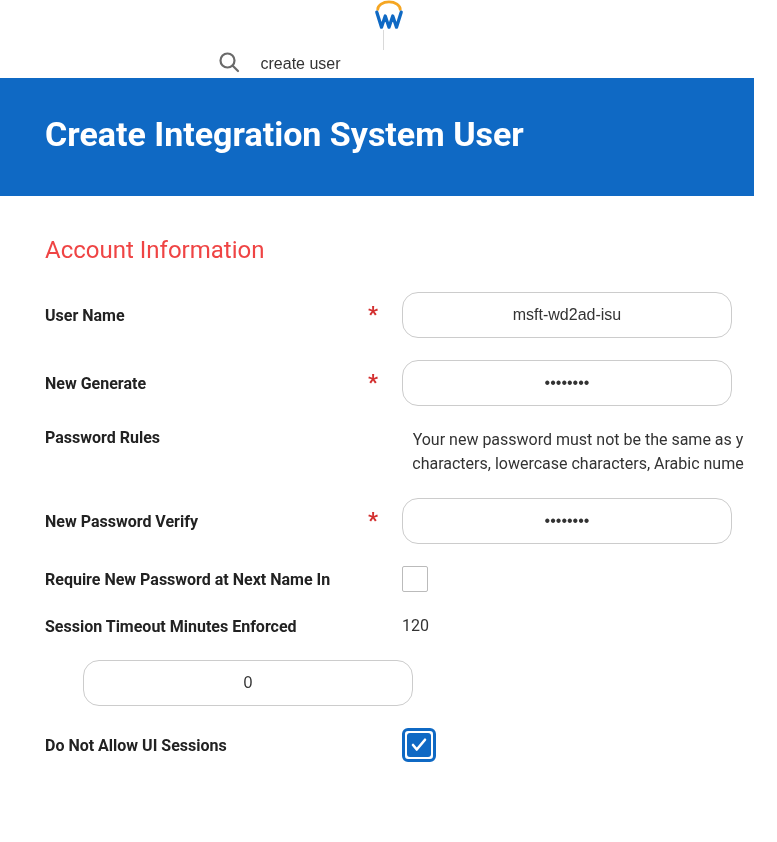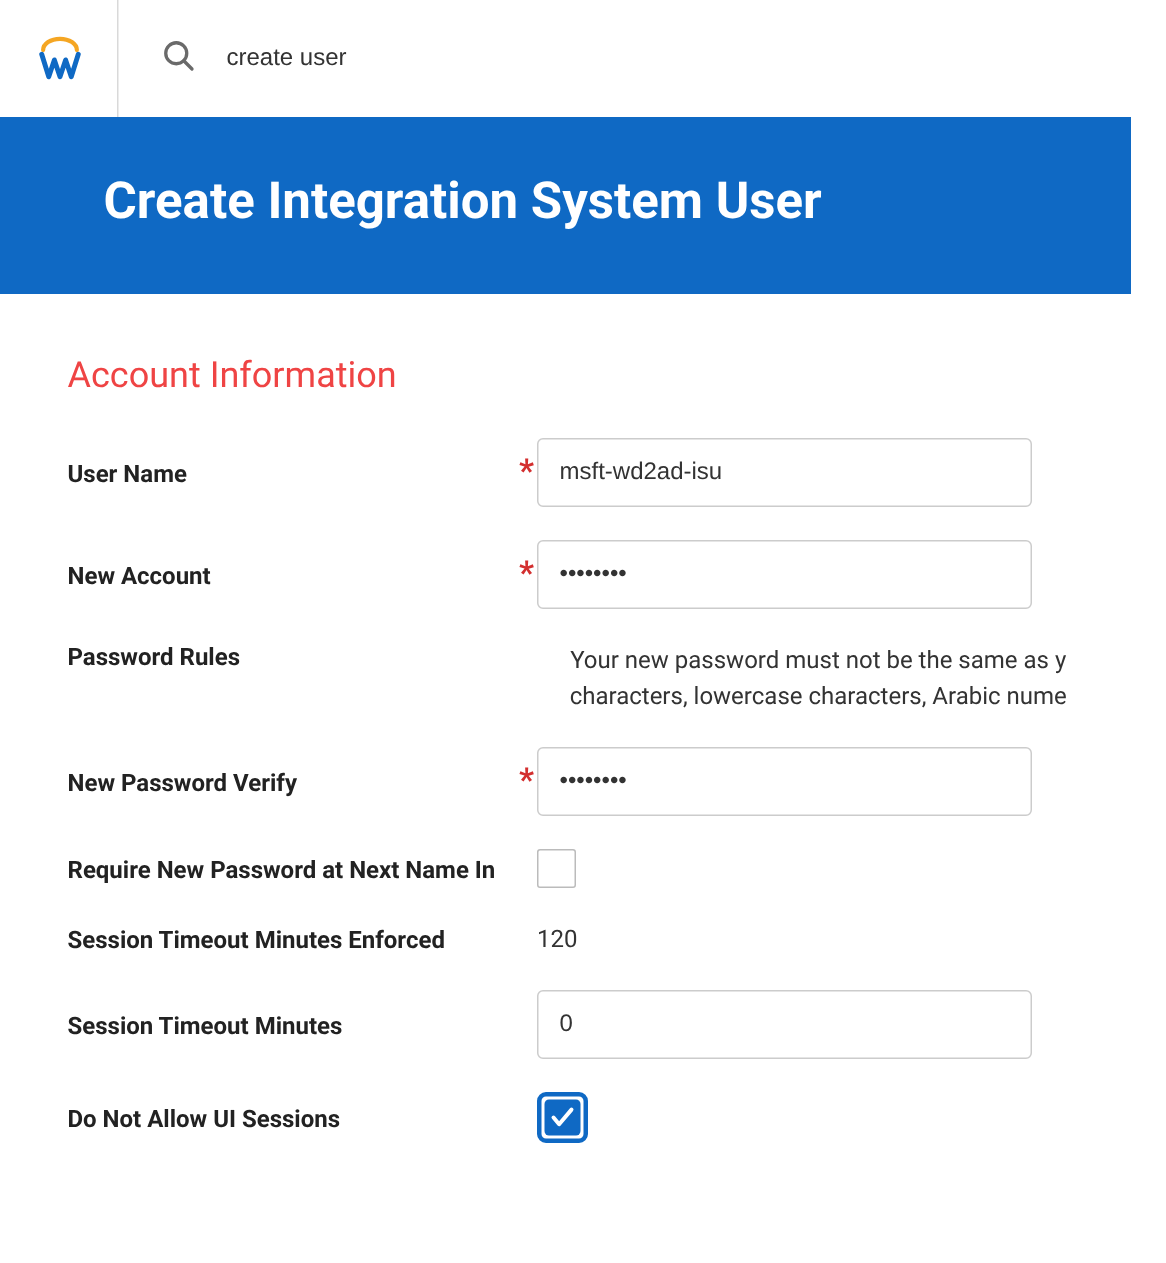--- a/index.html
+++ b/index.html
@@ -8,20 +8,21 @@
       background: #fff;
       width: 777px;
       overflow: hidden;
     }
     .header {
       display: flex;
       align-items: center;
       height: 78px;
       padding: 0 20px;
       background: #fff;
+      flex-direction: column;
     }
     .logo-wrap {
       width: 40px;
       display: flex;
       align-items: center;
       justify-content: center;
     }
     .logo-wrap svg { width: 30px; height: 30px; }
     .header-divider {
       width: 1px;
@@ -37,21 +38,21 @@
     .search-icon { color: #6a6a6a; }
     .search-input {
       border: none;
       outline: none;
       font-size: 16px;
       color: #333;
       width: 300px;
     }
     .title-bar {
       background: #0f69c4;
-      padding: 36px 69px 42px;
+      padding: 36px 45px 42px;
       width: 754px;
     }
     .page-title {
       color: #fff;
       font-size: 34px;
       font-weight: 700;
     }
     .form-area {
       padding: 40px 0 0 45px;
       width: 754px;
@@ -59,21 +60,21 @@
     .section-heading {
       color: #ef4444;
       font-size: 24px;
       font-weight: 400;
       margin-bottom: 28px;
     }
     .field-row {
       display: flex;
       align-items: center;
       margin-bottom: 22px;
-      gap: 2px;
+      gap: 24px;
     }
     .field-row.align-top { align-items: flex-start; }
     .field-label {
       width: 295px;
       font-size: 16px;
       font-weight: 700;
       color: #222;
       flex-shrink: 0;
     }
     .required-star {
@@ -83,25 +84,26 @@
       width: 14px;
       text-align: right;
       flex-shrink: 0;
       line-height: 1;
     }
     .req-placeholder { width: 14px; flex-shrink: 0; }
     .text-input {
       width: 330px;
       height: 46px;
       border: 1px solid #ccc;
-      border-radius: 4px;
+      border-radius: 16px;
       padding: 0 14px;
       font-size: 16px;
       color: #333;
       outline: none;
+      text-align: center;
     }
     .static-value {
       font-size: 16px;
       color: #333;
       line-height: 1.5;
       max-width: 375px;
       text-align: center;
     }
     .checkbox {
       width: 26px;
@@ -162,21 +164,21 @@
   <h2 class="section-heading">Account Information</h2>
 
   <div class="field-row">
     <div class="field-label">User Name</div>
     <div class="required-star">*</div>
     <input class="text-input" type="text" value="msft-wd2ad-isu" style="">
   </div>
 
 
   <div class="field-row">
-    <div class="field-label">New Account</div>
+    <div class="field-label">New Generate</div>
     <div class="required-star">*</div>
     <input class="text-input" type="text" value="••••••••" style="">
   </div>
 
   <div class="field-row align-top">
     <div class="field-label">Password Rules</div>
     <div class="req-placeholder"></div>
     <div class="static-value">Your new password must not be the same as y characters, lowercase characters, Arabic nume</div>
   </div>
 
@@ -192,21 +194,20 @@
     <div class="checkbox"></div>
   </div>
 
   <div class="field-row">
     <div class="field-label">Session Timeout Minutes Enforced</div>
     <div class="req-placeholder"></div>
     <div class="static-value">120</div>
   </div>
 
   <div class="field-row">
-    <div class="field-label">Session Timeout Minutes</div>
     <div class="req-placeholder"></div>
     <input class="text-input" type="text" value="0" style="">
   </div>
 
   <div class="field-row">
     <div class="field-label">Do Not Allow UI Sessions</div>
     <div class="req-placeholder"></div>
     <div class="checkbox checked">
       <div class="inner">
         <svg width="18" height="18" viewBox="0 0 24 24" fill="none" stroke="currentColor" stroke-width="3.5">

